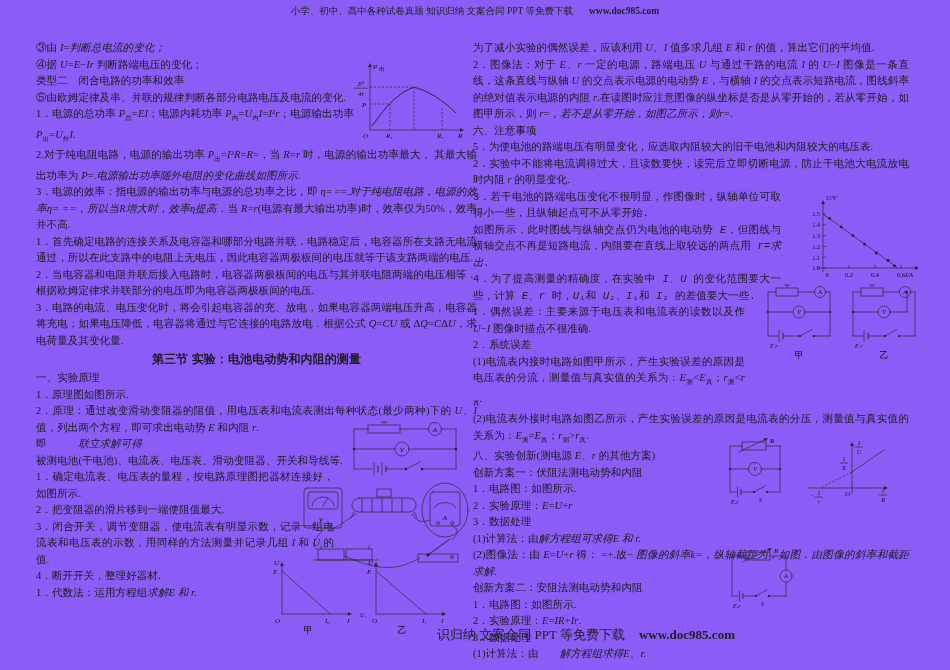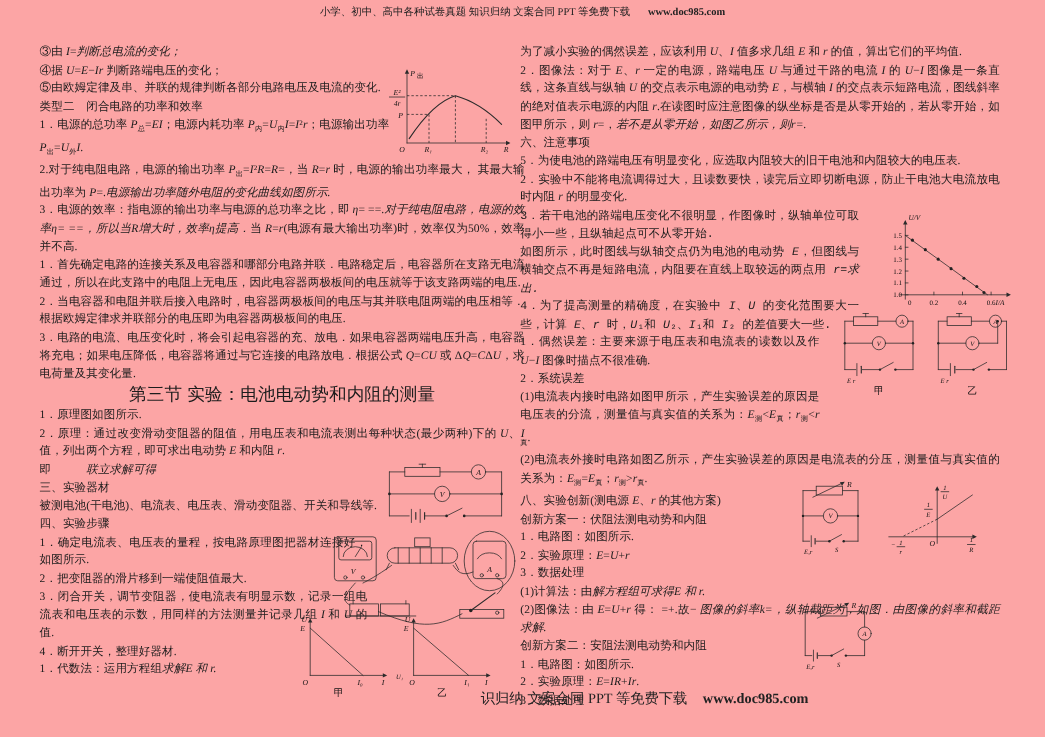--- a/index.html
+++ b/index.html
@@ -1,28 +1,28 @@
 <!DOCTYPE html>
 <html><head>
 <meta charset="utf-8">
 <style>
   html,body{margin:0;padding:0;background:#fff;}
-  .page{position:relative;width:950px;height:670px;background:#fca5a5;overflow:hidden;
+  .page{position:relative;width:950px;height:670px;background:#8b5cf6;overflow:hidden;
         outline:1px solid #ddd;font-family:"Liberation Serif","DejaVu Serif",serif;color:#1c1c1c;}
   .header{position:absolute;top:5px;left:0;width:100%;text-align:center;font-size:9.5px;color:#222;}
   .header .url{font-weight:bold;margin-left:16px;}
   .footer{position:absolute;top:626px;left:437px;font-size:13px;color:#222;white-space:nowrap;}
   .footer .url{font-weight:bold;margin-left:14px;}
   .col{position:absolute;top:40px;font-size:10.5px;line-height:16.5px;text-align:justify;letter-spacing:0.1px;}
   .col-left{left:36px;width:441px;}
   .col-right{left:473px;width:436px;}
   .col p{margin:0;}
   sub{font-size:6.5px;}
   i{font-style:italic;}
-  .sec-title{text-align:center;font-weight:normal;font-size:16px;line-height:21px;margin:1px 0 1px;
+  .sec-title{text-align:center;font-weight:bold;font-size:12px;line-height:21px;margin:1px 0 1px;
              font-family:"Liberation Sans","DejaVu Sans",sans-serif;}
   .w318{width:318px;} .w298{width:298px;} .w308{width:308px;font-family:Liberation Mono, monospace;} .w272{width:272px;} .w232{width:232px;}
   .fig{position:absolute;}
   .fig svg{overflow:visible;display:block;}
   .cw{fill:none;stroke:#2b2b2b;stroke-width:1;stroke-linecap:round;}
   .thin{stroke-width:0.7;}
   .dash{fill:none;stroke:#2b2b2b;stroke-width:0.7;stroke-dasharray:2.2,1.8;}
   .lbl{font:italic 7px "Liberation Serif",serif;fill:#111;}
   .lbls{font:italic 6px "Liberation Serif",serif;fill:#111;}
   .cn{font:normal 6px "Liberation Serif",serif;fill:#111;}
@@ -37,35 +37,34 @@
 
 <div class="page">
 
   <div class="header">
     <span>小学、初中、高中各种试卷真题 知识归纳 文案合同 PPT 等免费下载</span><span class="url">www.doc985.com</span>
   </div>
 
   <div class="col col-left">
     <p>③由 <i>I</i>=<i>判断总电流的变化；</i></p>
     <p>④据 <i>U</i>=<i>E</i>−<i>Ir</i> 判断路端电压的变化；</p>
+    <p>类型二　闭合电路的功率和效率</p>
     <p>⑤由欧姆定律及串、并联的规律判断各部分电路电压及电流的变化.</p>
-    <p>类型二　闭合电路的功率和效率</p>
     <p class="w318">1．电源的总功率 <i>P</i><sub>总</sub>=<i>EI</i>；电源内耗功率 <i>P</i><sub>内</sub>=<i>U</i><sub>内</sub><i>I</i>=<i>I</i>²<i>r</i>；电源输出功率 <i>P</i><sub>出</sub>=<i>U</i><sub>外</sub><i>I</i>.</p>
     <p>2.对于纯电阻电路，电源的输出功率 <i>P</i><sub>出</sub>=<i>I</i>²<i>R</i>=<i>R</i>=，当 <i>R</i>=<i>r</i> 时，电源的输出功率最大， 其最大输出功率为 <i>P</i>=.<i>电源输出功率随外电阻的变化曲线如图所示.</i></p>
     <p>3．电源的效率：指电源的输出功率与电源的总功率之比，即 <i>η</i>= ==.<i>对于纯电阻电路，电源的效率η= ==，所以当R增大时，效率η提高．</i>当 <i>R</i>=<i>r</i>(电源有最大输出功率)时，效率仅为50%，效率并不高.</p>
     <p>1．首先确定电路的连接关系及电容器和哪部分电路并联．电路稳定后，电容器所在支路无电流通过，所以在此支路中的电阻上无电压，因此电容器两极板间的电压就等于该支路两端的电压.</p>
     <p>2．当电容器和电阻并联后接入电路时，电容器两极板间的电压与其并联电阻两端的电压相等．根据欧姆定律求并联部分的电压即为电容器两极板间的电压.</p>
     <p>3．电路的电流、电压变化时，将会引起电容器的充、放电．如果电容器两端电压升高，电容器将充电；如果电压降低，电容器将通过与它连接的电路放电．根据公式 <i>Q</i>=<i>CU</i> 或 Δ<i>Q</i>=<i>C</i>Δ<i>U</i>，求电荷量及其变化量.</p>
     <p class="sec-title">第三节 实验：电池电动势和内阻的测量</p>
+    <p>一、实验原理</p>
     <p>1．原理图如图所示.</p>
     <p>2．原理：通过改变滑动变阻器的阻值，用电压表和电流表测出每种状态(最少两种)下的 <i>U</i>、<i>I</i> 值，列出两个方程，即可求出电动势 <i>E</i> 和内阻 <i>r</i>.</p>
     <p>即　　　<i>联立求解可得</i></p>
-    <p>三、实验器材</p>
     <p>被测电池(干电池)、电流表、电压表、滑动变阻器、开关和导线等.</p>
-    <p>四、实验步骤</p>
     <p class="w298">1．确定电流表、电压表的量程，按电路原理图把器材连接好，如图所示.</p>
     <p class="w298">2．把变阻器的滑片移到一端使阻值最大.</p>
     <p class="w298">3．闭合开关，调节变阻器，使电流表有明显示数，记录一组电流表和电压表的示数，用同样的方法测量并记录几组 <i>I</i> 和 <i>U</i> 的值.</p>
     <p class="w298">4．断开开关，整理好器材.</p>
     <p>1．代数法：运用方程组<i>求解E 和 r.</i></p>
   </div>
 
   <div class="col col-right">
     <p>为了减小实验的偶然误差，应该利用 <i>U</i>、<i>I</i> 值多求几组 <i>E</i> 和 <i>r</i> 的值，算出它们的平均值.</p>
     <p>2．图像法：对于 <i>E</i>、<i>r</i> 一定的电源，路端电压 <i>U</i> 与通过干路的电流 <i>I</i> 的 <i>U</i>−<i>I</i> 图像是一条直线，这条直线与纵轴 <i>U</i> 的交点表示电源的电动势 <i>E</i>，与横轴 <i>I</i> 的交点表示短路电流，图线斜率的绝对值表示电源的内阻 <i>r</i>.在读图时应注意图像的纵坐标是否是从零开始的，若从零开始，如图甲所示，则 <i>r</i>=，<i>若不是从零开始，如图乙所示，则r=.</i></p>
@@ -83,20 +82,21 @@
     <p class="w232">创新方案一：伏阻法测电动势和内阻</p>
     <p class="w232">1．电路图：如图所示.</p>
     <p class="w232">2．实验原理：<i>E</i>=<i>U</i>+<i>r</i></p>
     <p class="w232">3．数据处理</p>
     <p class="w232">(1)计算法：由<i>解方程组可求得E 和 r.</i></p>
     <p>(2)图像法：由 <i>E</i>=<i>U</i>+<i>r</i> 得： =+.故− <i>图像的斜率k=，纵轴截距为，如图．由图像的斜率和截距求解.</i></p>
     <p class="w232">创新方案二：安阻法测电动势和内阻</p>
     <p class="w232">1．电路图：如图所示.</p>
     <p class="w232">2．实验原理：<i>E</i>=<i>IR</i>+<i>Ir</i>.</p>
     <p class="w232">3．数据处理</p>
+    <p class="w232">(1)计算法：由　　<i>解方程组求得E、r.</i></p>
   </div>
 
   <div class="fig" style="left:350px;top:56px;width:120px;height:88px;">
     <svg viewBox="0 0 120 88" width="120" height="88">
       <g>
         <line class="cw thin" x1="20" y1="74" x2="20" y2="9"></line>
         <path class="ah" d="M20,7 l-2,4 h4 z"></path>
         <line class="cw thin" x1="20" y1="74" x2="112" y2="74"></line>
         <path class="ah" d="M114,74 l-4,-2 v4 z"></path>
       </g>

